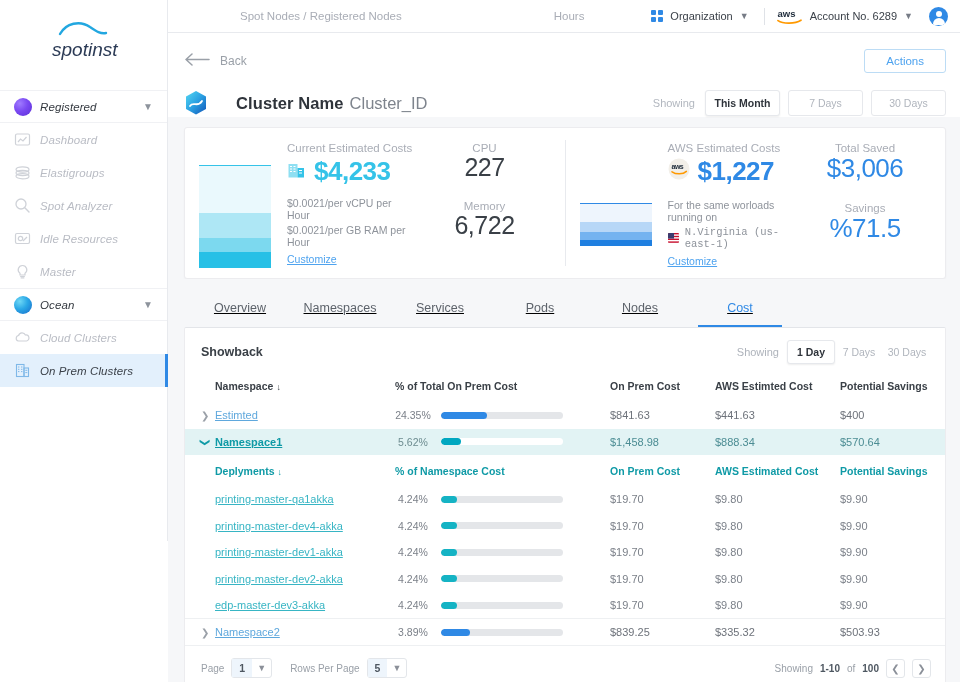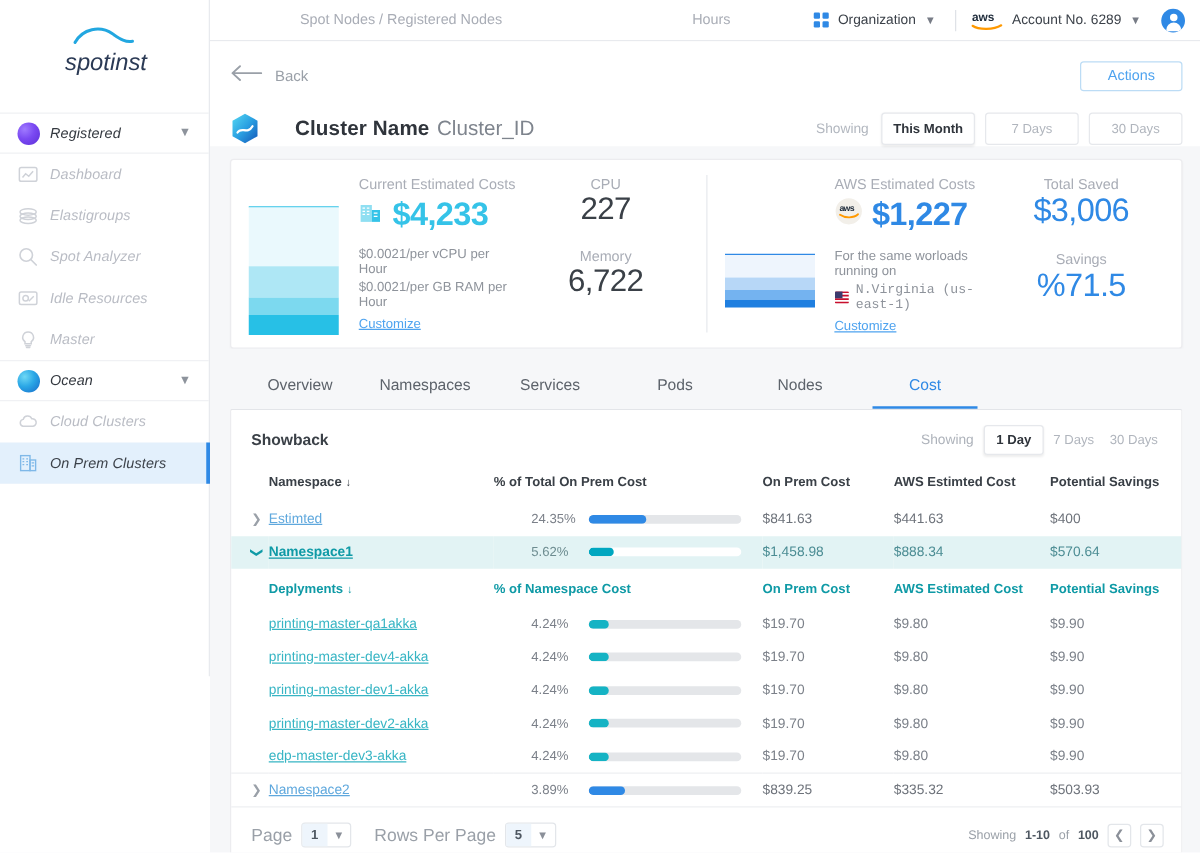--- a/index.html
+++ b/index.html
@@ -114,21 +114,21 @@
   .stat-link { font-size:10.5px; color:#4ea3ef; text-decoration:underline; margin-top:5px; display:inline-block; cursor:pointer;}
   .stat-right { width: 140px; flex:0 0 140px; text-align:center; }
   .sr-cap { font-size:11.5px; color:#a9adb6; }
   .sr-val { font-size: 25px; color:#3a4047; letter-spacing:-.5px; margin-top:-1px;}
   .sr-val.blue { font-size: 26px; color:#2f89e5; font-weight:normal; }
   .sr-block2 { margin-top: 18px; }
   .flagbox { display:inline-flex; align-items:center; gap:6px;font-family:Liberation Mono, monospace; }
   .flag { width:14px; height:10px; border-radius:1px; overflow:hidden; position:relative; display:inline-block;}
 
   
-  .tabs { display:flex; background:#f6f7f9; padding: 12px 0 0 22px; gap: 0; }
+  .tabs { display:flex; background:#f6f7f9; padding: 12px 0 0 22px; gap: 0; text-decoration: underline; }
   .tab {
     font-size: 12.5px; color:#5d636b; padding: 10px 0 12px 0; width: 100px; text-align:center;
     cursor:pointer; position:relative;
   }
   .tab.active { color:#2f89e5; }
   .tab.active::after { content:""; position:absolute; left:8px; right:8px; bottom:0; height:2px; background:#2f89e5; }
 
   
   .panel { background:#fff; margin: 0 14px 0 16px; border:1px solid #ececef; border-top:1px solid #e3e5e9; border-radius:2px;}
   .panel-head { display:flex; align-items:center; padding: 12px 14px 10px 16px; }
@@ -144,41 +144,41 @@
   .c-expand { width: 30px; padding-left:16px !important; }
   .c-name   { width: 180px; }
   .c-pct    { width: 215px; }
   .c-onprem { width: 105px; }
   .c-aws    { width: 125px; }
   .c-save   { width: auto; }
   th.c-name { color:#4ea3ef; }
   .exp-ico { color:#9aa0a8; font-size:10px; cursor:pointer; display:inline-block;}
   .rowlink { color:#5fa8dd; text-decoration: underline; font-size:11px; cursor:pointer; }
   .pctcell { display:flex; align-items:center; gap:10px; }
-  .pctnum { font-size:10.5px; color:#7b8089; width:36px; text-align:left; flex:0 0 36px;margin-left:30px;}
+  .pctnum { font-size:10.5px; color:#7b8089; width:36px; text-align:center; flex:0 0 36px;}
   .bar { height:7px; border-radius:4px; background:#e4e6e9; flex:1 1 auto; max-width:122px; position:relative; overflow:hidden;}
   .bar > i { display:block; height:100%; border-radius:4px; background:#2f89e5; }
   tr.sel { background:#e2f3f4; }
   tr.sel .rowlink { color:#0f9aa6; font-weight:bold; }
   tr.sel .exp-ico { color:#0f9aa6; }
   tr.sel td { color:#4b8c93; }
   tr.sel .pctnum { color:#6d8c90; }
   tr.sel .bar { background:#ffffff; }
   tr.sel .bar > i { background:#00a7c0; }
   tr.subhead th { color:#0f9aa6; font-size:10.5px; padding-top:10px; padding-bottom:9px; }
   tr.subhead th.c-name { padding-left: 0; }
   tr.subrow td { color:#7b8089; }
   tr.subrow .rowlink { color:#37b5c4; }
   tr.subrow .bar > i { background:#15b3c4; }
   .indent { padding-left: 0 !important; }
   .sort-arrow { font-size:9px; margin-left:3px; }
 
   
   .pager { display:flex; align-items:center; padding: 12px 14px 12px 16px; border-top:1px solid #eef0f2; }
-  .pg-lbl { font-size:14px; color:#9aa0a8; margin-right:7px; }
+  .pg-lbl { font-size:10px; color:#9aa0a8; margin-right:7px; }
   .pg-box { display:flex; align-items:center; border:1px solid #e3e6ea; border-radius:3px; height:20px; background:#fff; }
   .pg-val { font-size:10.5px; color:#4e5761; font-weight:bold; padding:0 7px; background:#eef5fc; height:100%; display:flex; align-items:center;}
   .pg-car { padding:0 5px; color:#8b9099; font-size:9px; }
   .pg-right { margin-left:auto; display:flex; align-items:center; gap:7px; font-size:10px; color:#9aa0a8;}
   .pg-strong { color:#4e5761; font-weight:bold; }
   .pg-nav { width:19px; height:19px; border:1px solid #e3e6ea; border-radius:3px; background:#fff;
             display:flex;align-items:center;justify-content:center; color:#8b9099; font-size:10px; cursor:pointer;}
 </style>
 </head>
 <body>

